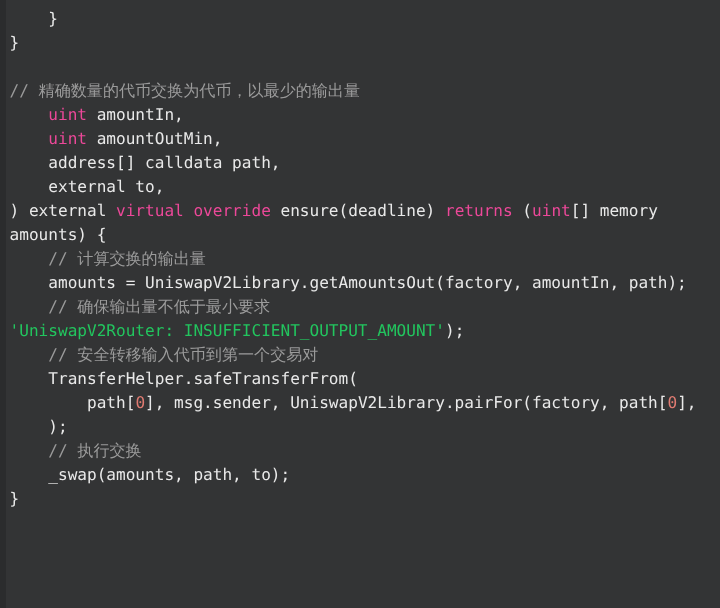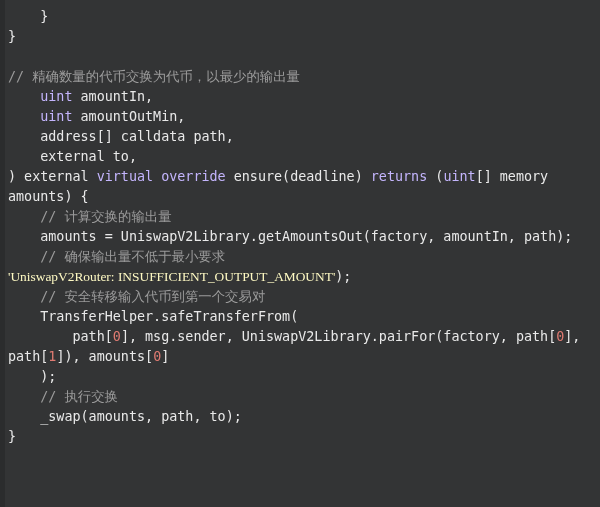--- a/index.html
+++ b/index.html
@@ -40,23 +40,23 @@
     height: 20px;
     line-height: 20px;
     font-size: 13.4px;
     letter-spacing: 0px;
     white-space: pre;
     color: #e8e8e8;
     font-family: "DejaVu Sans Mono", "Liberation Mono", monospace;
   }
   .tok-plain    { color: #e9e9e9; }
   .tok-comment  { color: #9b9b9b; }
-  .tok-keyword  { color: #c4b5fd; }
+  .tok-keyword  { color: #ec4899; }
   .tok-function { color: #e8e4a0; }
-  .tok-string   { color: #fef9c3; font-family: Liberation Serif, serif; }
+  .tok-string   { color: #22c55e; }
   .tok-number   { color: #e07b72; }
 </style>
 </head>
 <body>
 
 <div id="code-block">
   <div id="gutter-strip"></div>
   <div id="code-lines">
       <div class="code-line"><span class="tok-plain">    }</span></div>
       <div class="code-line"><span class="tok-plain">}</span></div>
@@ -68,19 +68,18 @@
       <div class="code-line"><span class="tok-plain">    external to,</span></div>
       <div class="code-line"><span class="tok-plain">) external </span><span class="tok-keyword">virtual</span><span class="tok-plain"> </span><span class="tok-keyword">override</span><span class="tok-plain"> ensure(deadline) </span><span class="tok-keyword">returns</span><span class="tok-plain"> (</span><span class="tok-keyword">uint</span><span class="tok-plain">[] memory</span></div>
       <div class="code-line"><span class="tok-plain">amounts) {</span></div>
       <div class="code-line"><span class="tok-comment">    // 计算交换的输出量</span></div>
       <div class="code-line"><span class="tok-plain">    amounts = UniswapV2Library.getAmountsOut(factory, amountIn, path);</span></div>
       <div class="code-line"><span class="tok-comment">    // 确保输出量不低于最小要求</span></div>
       <div class="code-line"><span class="tok-string">'UniswapV2Router: INSUFFICIENT_OUTPUT_AMOUNT'</span><span class="tok-plain">);</span></div>
       <div class="code-line"><span class="tok-comment">    // 安全转移输入代币到第一个交易对</span></div>
       <div class="code-line"><span class="tok-plain">    TransferHelper.safeTransferFrom(</span></div>
       <div class="code-line"><span class="tok-plain">        path[</span><span class="tok-number">0</span><span class="tok-plain">], msg.sender, UniswapV2Library.pairFor(factory, path[</span><span class="tok-number">0</span><span class="tok-plain">],</span></div>
-      <div class="code-line"><span class="tok-plain">path[</span><span class="tok-number">1</span><span class="tok-plain">]), amounts[</span><span class="tok-number">0</span><span class="tok-plain">]</span></div>
       <div class="code-line"><span class="tok-plain">    );</span></div>
       <div class="code-line"><span class="tok-comment">    // 执行交换</span></div>
       <div class="code-line"><span class="tok-plain">    _swap(amounts, path, to);</span></div>
       <div class="code-line"><span class="tok-plain">}</span></div>
     </div>
 </div>
 
 </body></html>

